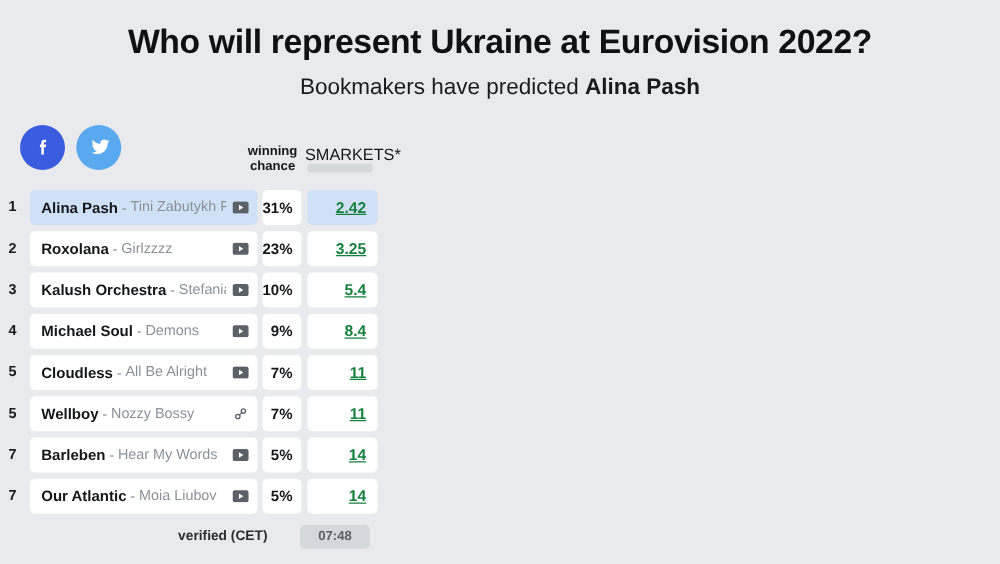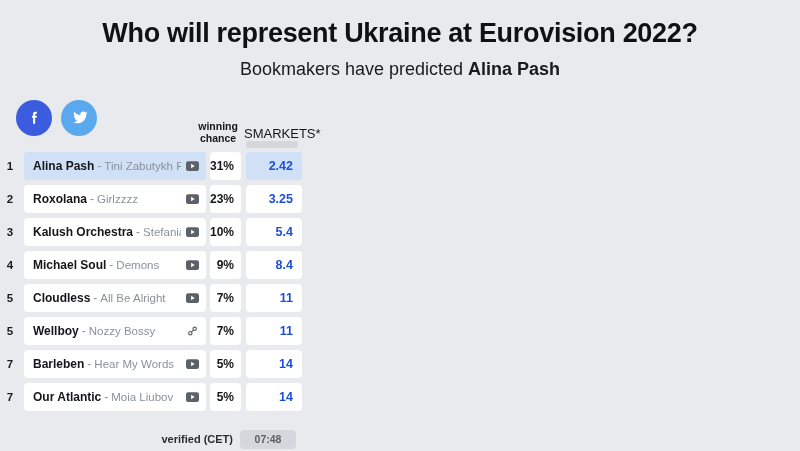--- a/index.html
+++ b/index.html
@@ -53,21 +53,21 @@
   
   .board {
     position: absolute;
     left: 0;
     top: 116px;
     width: 300px;
   }
 
   .col-head {
     display: flex;
-    align-items: center;
+    align-items: flex-start;
     height: 36px;
     padding-left: 12px;
   }
   .ch-spacer { width: 196px; }
   .ch-chance {
     width: 42px;
     text-align: center;
     font-size: 10.5px;
     font-weight: bold;
     color: #15161a;
@@ -172,33 +172,35 @@
     height: 28px;
     margin-left: 5px;
     background: #ffffff;
     border-radius: 4px;
     display: flex;
     align-items: center;
     justify-content: flex-end;
     padding-right: 9px;
     font-size: 12.5px;
     font-weight: bold;
-    color: #1d4ed8;
-    flex: none;
+    color: #15803d;
+    flex: none;
+    text-decoration: underline;
   }
   .row.is-leader .odds-cell { background: #cfe0f7; }
 
   
   .footer {
     display: flex;
     align-items: center;
     justify-content: flex-end;
     height: 22px;
-    margin-top: 17px;
+    margin-top: 7px;
     padding-right: 4px;
+    gap: 19px;
   }
   .verified-label {
     font-size: 11px;
     font-weight: bold;
     color: #2b2d31;
     margin-right: 7px;
   }
   .time-badge {
     width: 56px;
     height: 19px;

